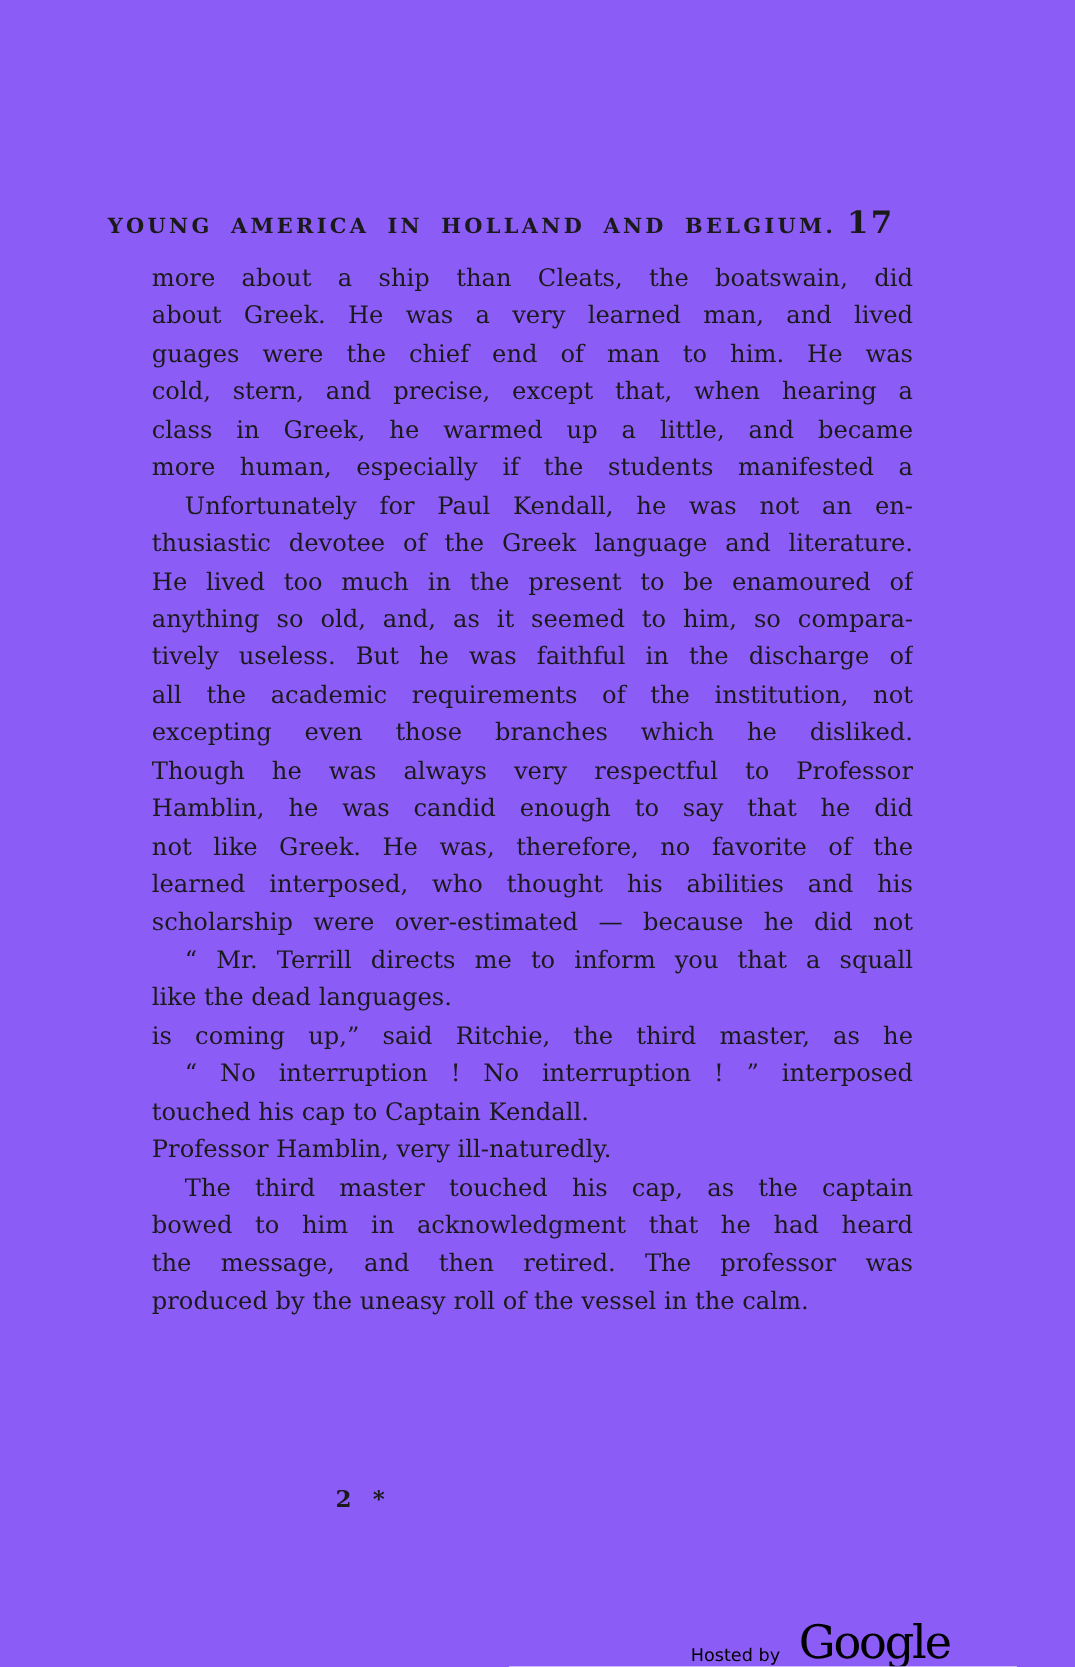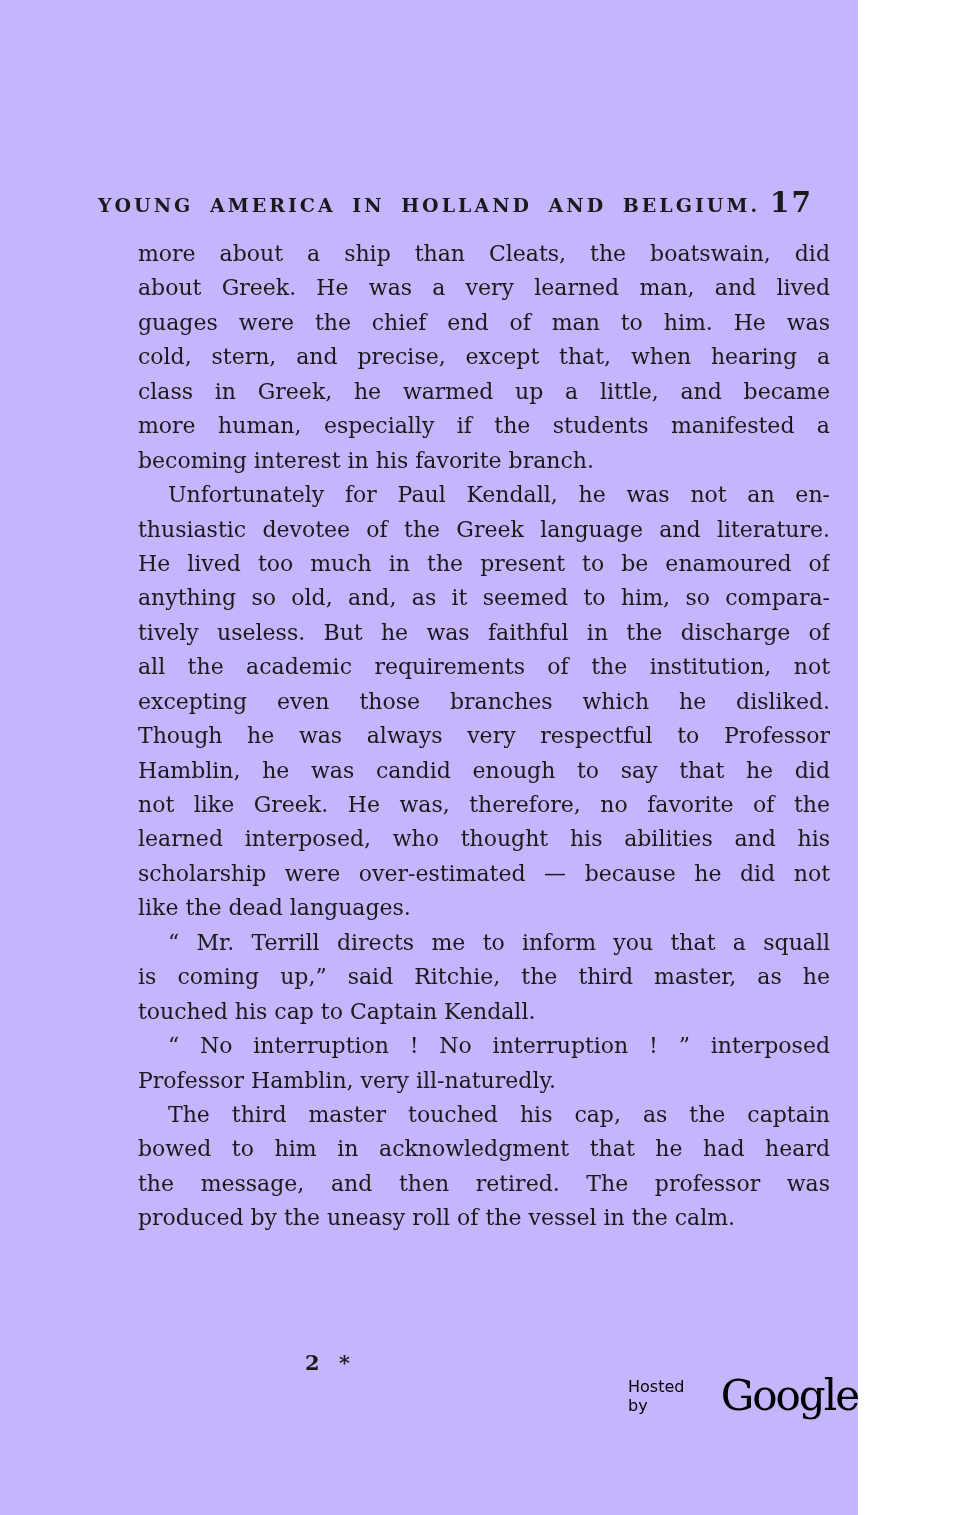--- a/index.html
+++ b/index.html
@@ -2,23 +2,23 @@
 <html><head>
 <meta charset="utf-8">
 <style>
   html, body {
     margin: 0;
     padding: 0;
     background: #ffffff;
   }
   .page {
     position: relative;
-    width: 858px;
+    width: 977px;
     height: 1515px;
-    background: #c4b5fd;
+    background: #8b5cf6;
     font-family: "DejaVu Serif", serif;
     color: #1a1a1a;
     overflow: hidden;
   }
   .header {
     position: absolute;
     top: 186px;
     left: 98px;
     width: 692px;
     display: flex;
@@ -64,24 +64,24 @@
   .signature-mark {
     position: absolute;
     top: 1350px;
     left: 305px;
     font-size: 21px;
     font-weight: 700;
     letter-spacing: 6px;
   }
   .watermark {
     position: absolute;
-    top: 1375px;
+    top: 1472px;
     left: 628px;
     display: flex;
-    align-items: center;
+    align-items: flex-end;
     color: #000000;
   }
   .hosted-by {
     font-family: "DejaVu Sans", sans-serif;
     font-size: 16px;
   }
   .google-logo {
     font-family: "DejaVu Serif", serif;
     font-size: 42px;
     letter-spacing: -2px;
@@ -99,38 +99,37 @@
     <span class="folio">17</span>
   </div>
 
   <div class="body-text" id="body-text">
       <div class="line">more about a ship than Cleats, the boatswain, did</div>
       <div class="line">about Greek. He was a very learned man, and lived</div>
       <div class="line">guages were the chief end of man to him. He was</div>
       <div class="line">cold, stern, and precise, except that, when hearing a</div>
       <div class="line">class in Greek, he warmed up a little, and became</div>
       <div class="line">more human, especially if the students manifested a</div>
-      <div class="line para-end">becoming interest in his favorite branch.</div>
       <div class="line indent">Unfortunately for Paul Kendall, he was not an en-</div>
       <div class="line">thusiastic devotee of the Greek language and literature.</div>
       <div class="line">He lived too much in the present to be enamoured of</div>
       <div class="line">anything so old, and, as it seemed to him, so compara-</div>
       <div class="line">tively useless. But he was faithful in the discharge of</div>
       <div class="line">all the academic requirements of the institution, not</div>
       <div class="line">excepting even those branches which he disliked.</div>
       <div class="line">Though he was always very respectful to Professor</div>
       <div class="line">Hamblin, he was candid enough to say that he did</div>
       <div class="line">not like Greek. He was, therefore, no favorite of the</div>
       <div class="line">learned interposed, who thought his abilities and his</div>
       <div class="line">scholarship were over-estimated — because he did not</div>
+      <div class="line indent">“ Mr. Terrill directs me to inform you that a squall</div>
       <div class="line para-end">like the dead languages.</div>
-      <div class="line indent">“ Mr. Terrill directs me to inform you that a squall</div>
       <div class="line">is coming up,” said Ritchie, the third master, as he</div>
+      <div class="line indent">“ No interruption !  No interruption ! ” interposed</div>
       <div class="line para-end">touched his cap to Captain Kendall.</div>
-      <div class="line indent">“ No interruption !  No interruption ! ” interposed</div>
       <div class="line para-end">Professor Hamblin, very ill-naturedly.</div>
       <div class="line indent">The third master touched his cap, as the captain</div>
       <div class="line">bowed to him in acknowledgment that he had heard</div>
       <div class="line">the message, and then retired. The professor was</div>
       <div class="line para-end">produced by the uneasy roll of the vessel in the calm.</div>
     </div>
 
   <div class="signature-mark">2 *</div>
 
   <div class="watermark">

